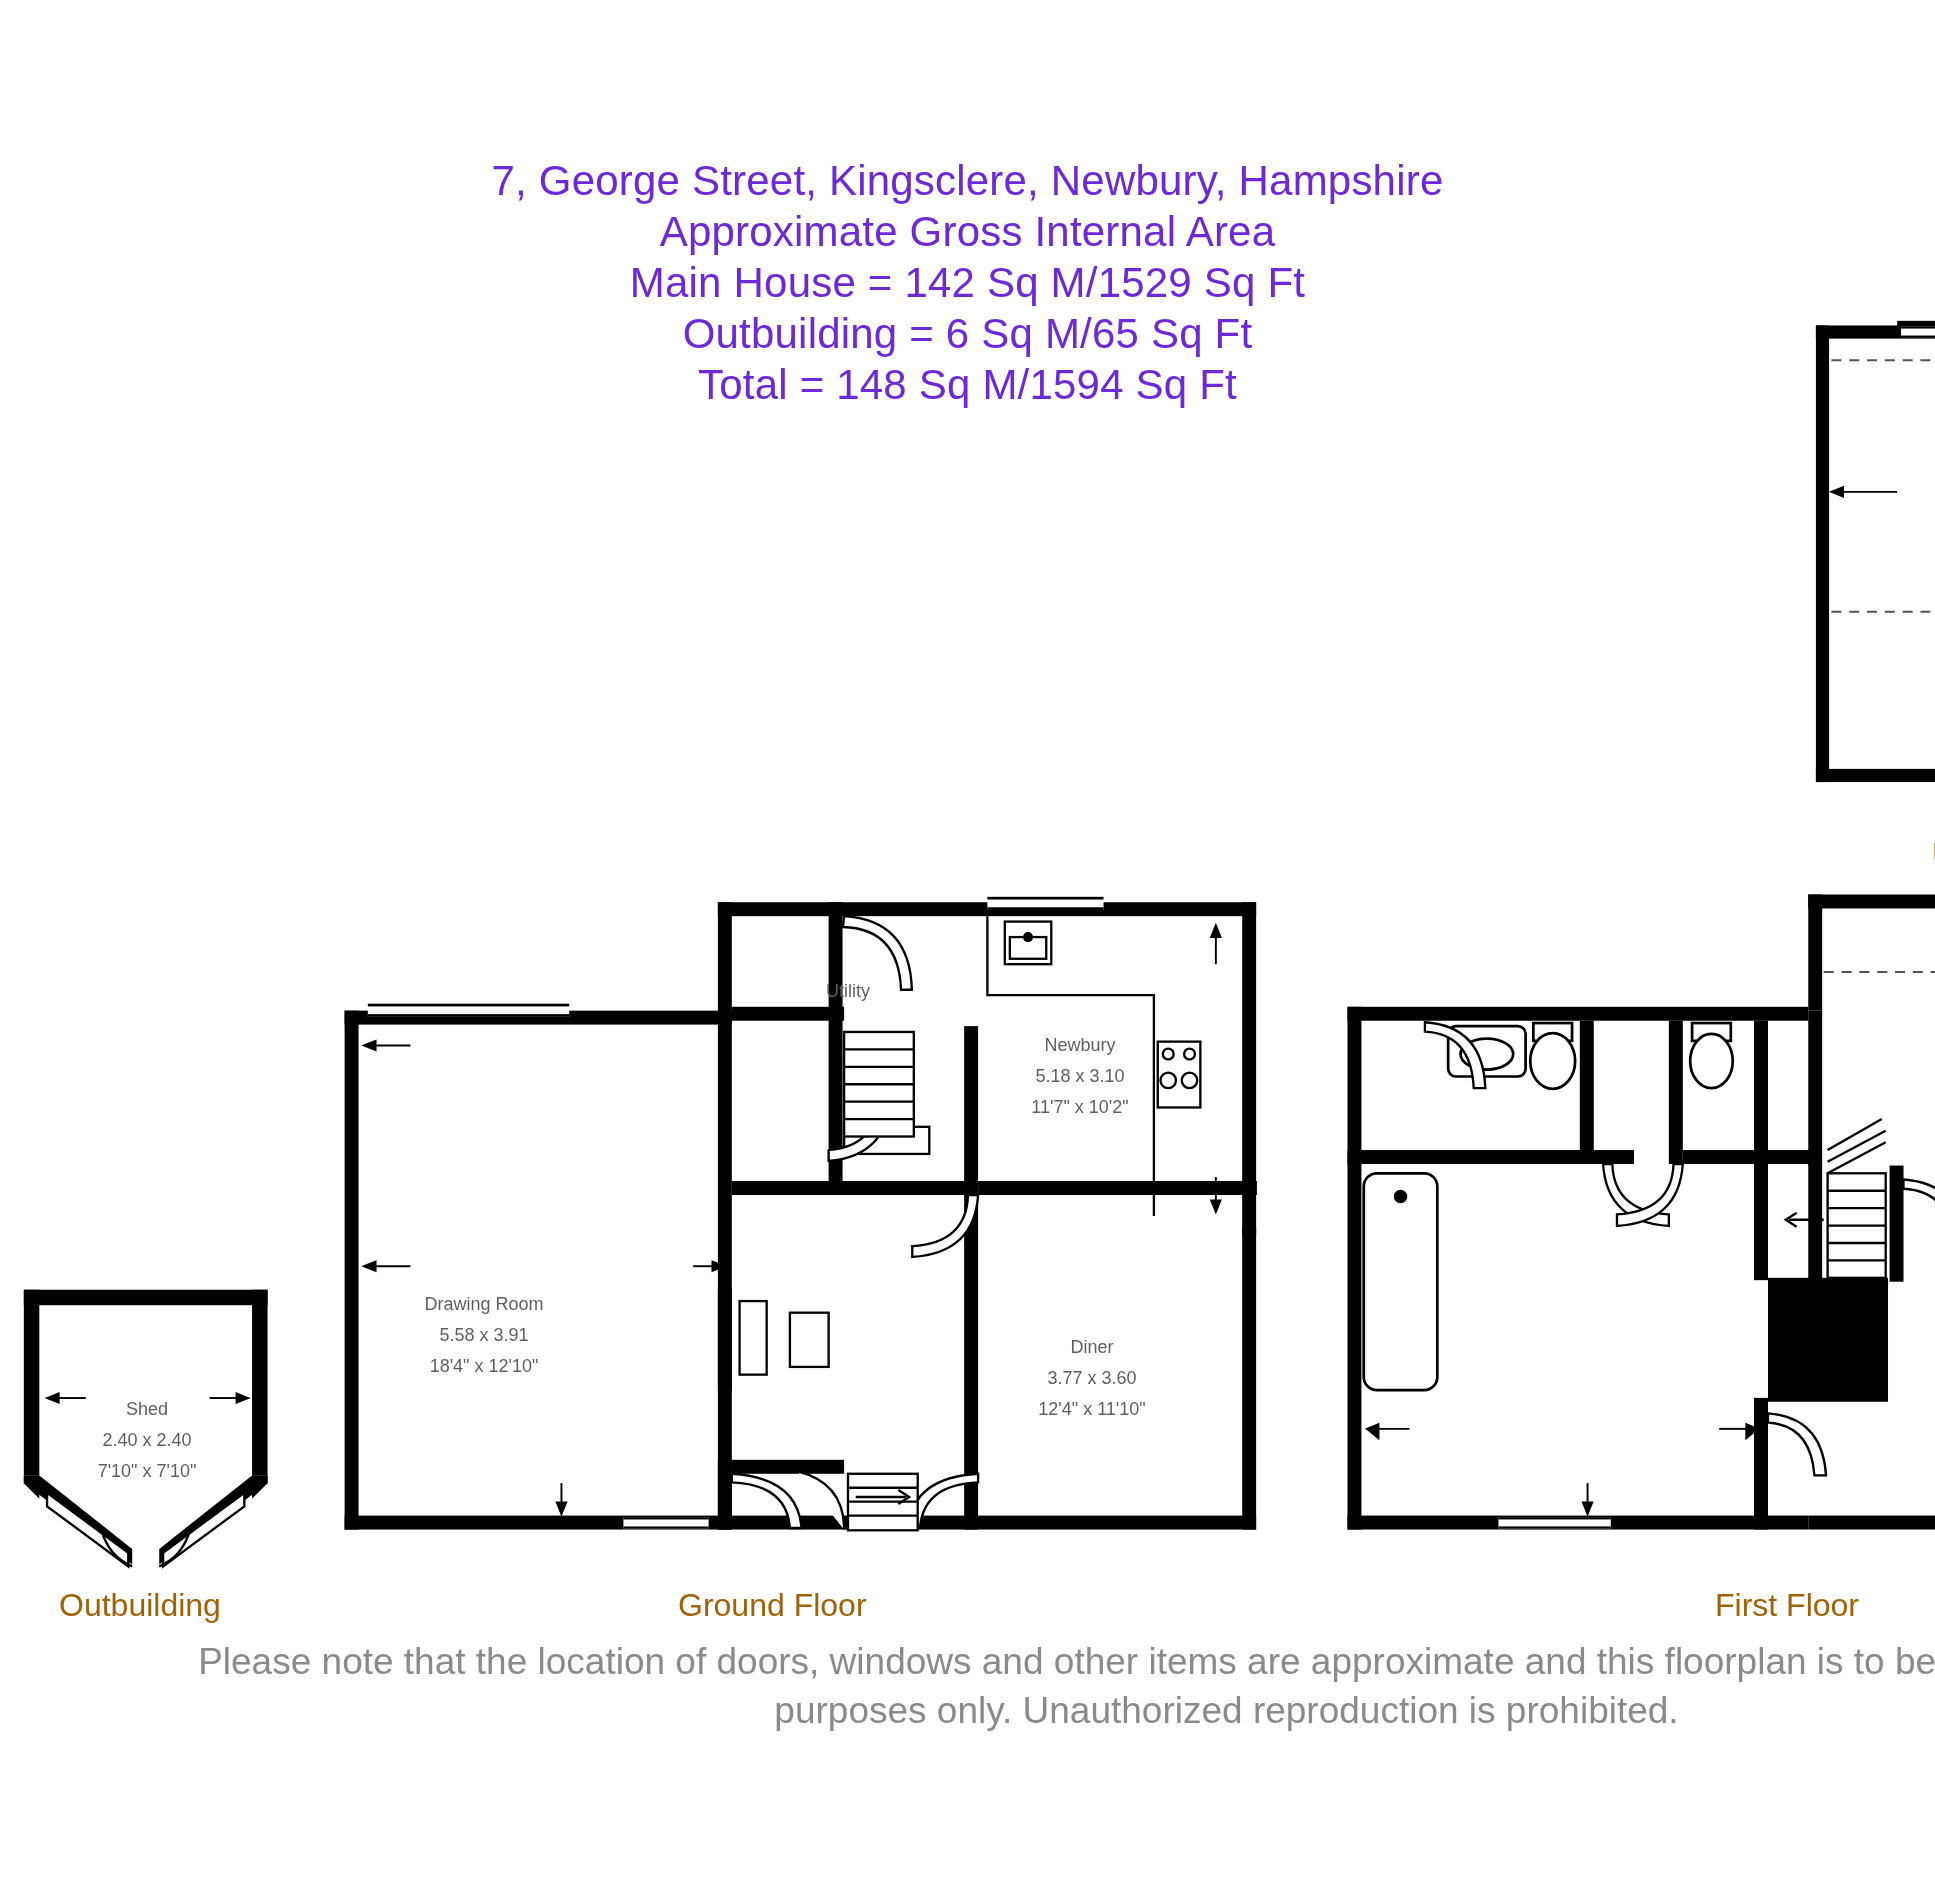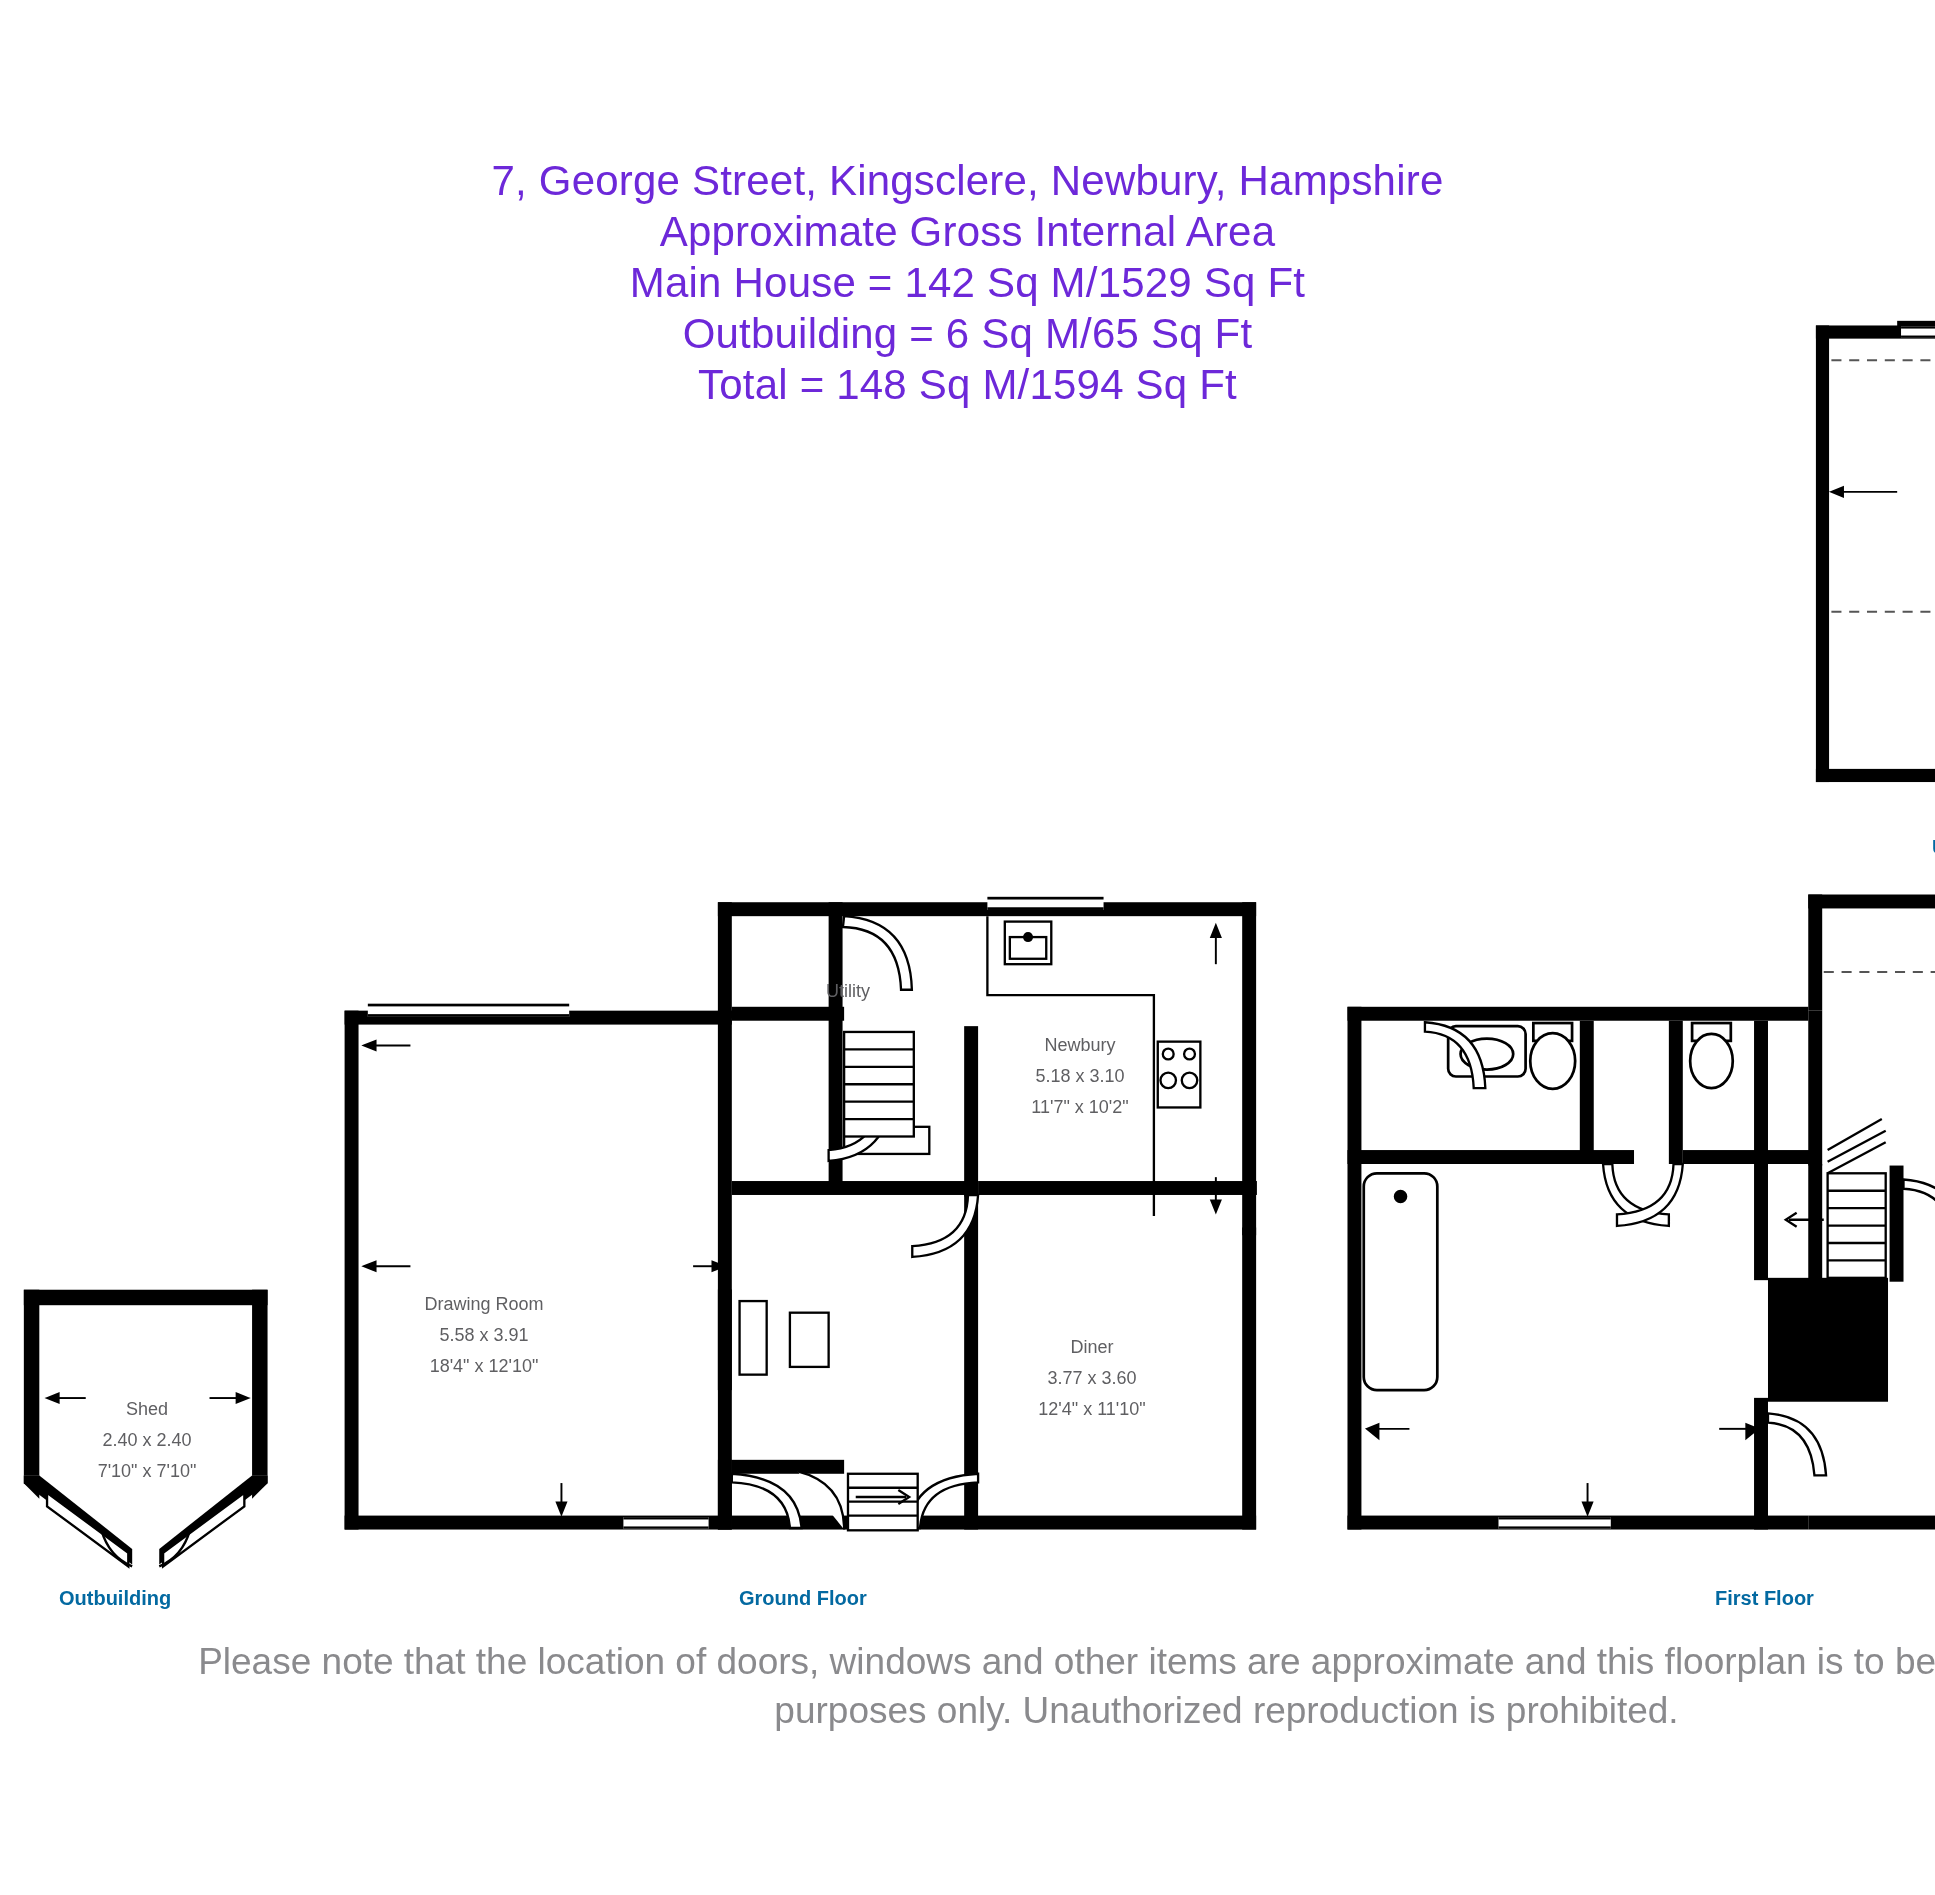--- a/index.html
+++ b/index.html
@@ -32,23 +32,23 @@
     font-size: 42px;
     line-height: 51px;
     color: #6d28d9;
     letter-spacing: 0.2px;
   }
   .header div { white-space: nowrap; }
 
   
   .caption {
     position: absolute;
-    font-size: 20px;
-    font-weight: bold;
-    color: #0369a1;
+    font-size: 32px;
+    font-weight: normal;
+    color: #a16207;
     white-space: nowrap;
   }
 
   
   .footer {
     position: absolute;
     left: 65px;
     top: 1637px;
     width: 2323px;
     text-align: center;
@@ -328,21 +328,21 @@
     <div class="dm">5.18 x 3.10</div>
     <div class="dm">11'7" x 10'2"</div>
   </div>
 
   <div class="room" style="left:1092px; top:1332px;">
     <div class="nm">Diner</div>
     <div class="dm">3.77 x 3.60</div>
     <div class="dm">12'4" x 11'10"</div>
   </div>
 
-  <div class="caption" style="left:739px; top:1587px;">Ground Floor</div>
+  <div class="caption" style="left:678px; top:1587px;">Ground Floor</div>
 
   <div class="plan" style="left:1332px; top:879px;">
     <svg width="968" height="697" viewBox="0 0 2500 1800">
       <g fill="#000000">
 
         <rect x="40" y="330" width="36" height="1350"></rect>
         <rect x="40" y="330" width="1190" height="36"></rect>
         <rect x="40" y="1644" width="1190" height="36"></rect>
 
         <rect x="1230" y="40" width="36" height="300"></rect>

